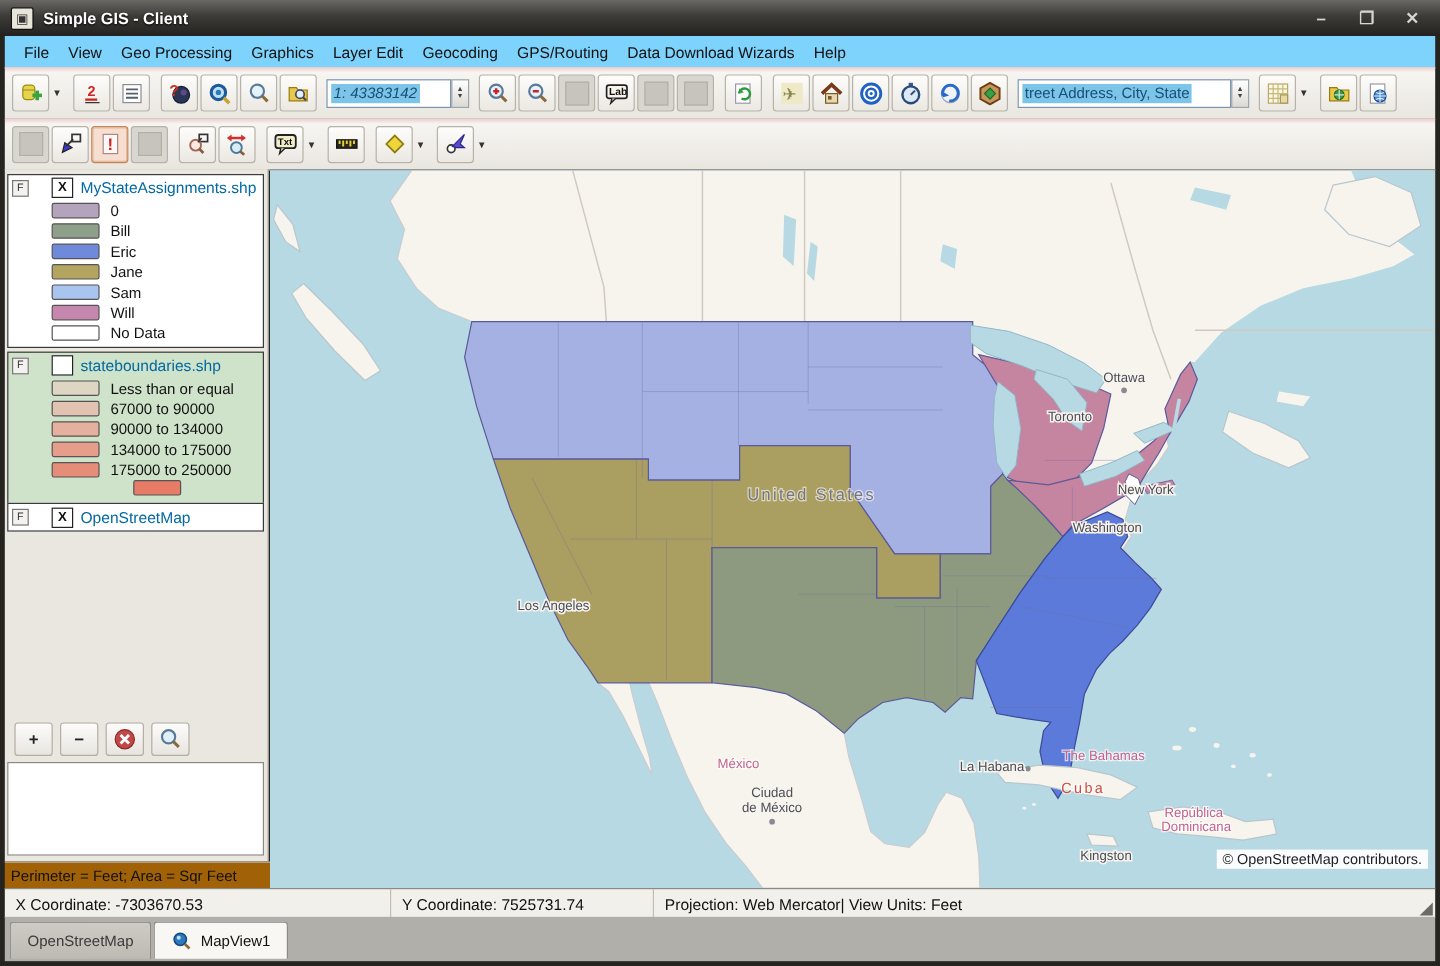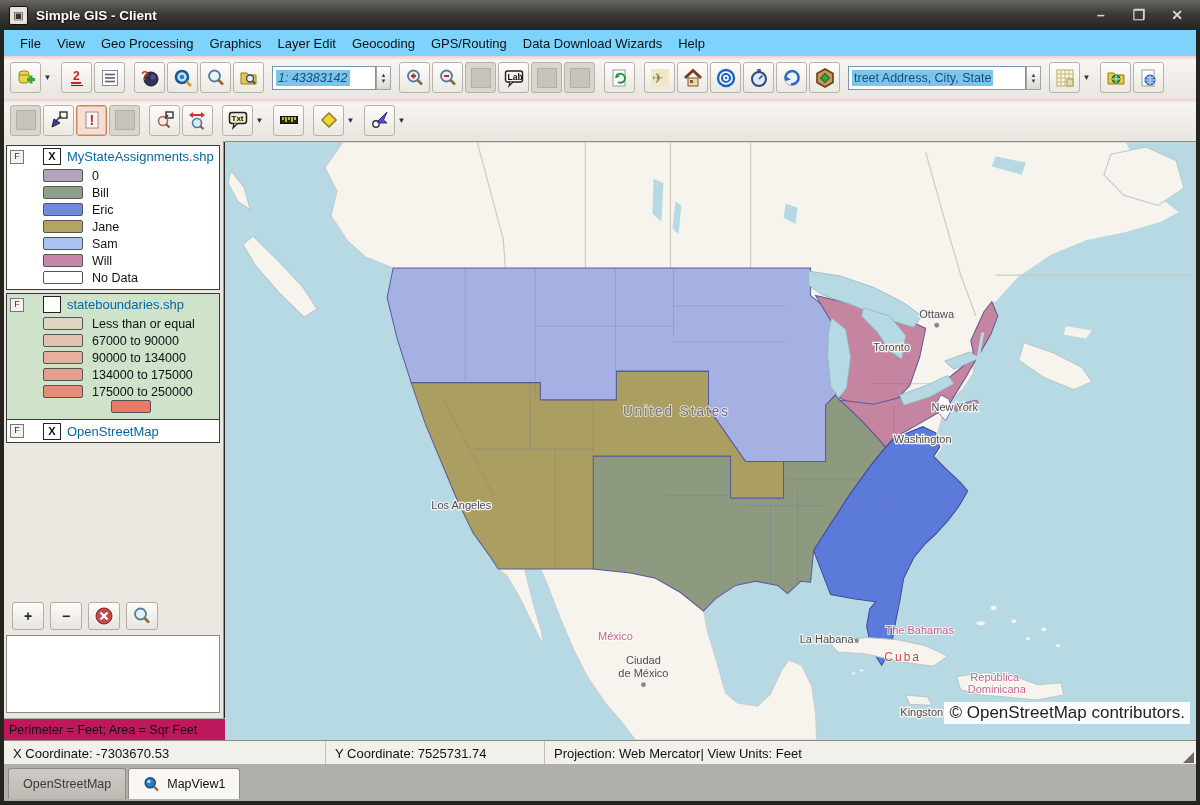--- a/index.html
+++ b/index.html
@@ -34,25 +34,25 @@
   .sec-hdr{display:flex;align-items:center;height:21px;padding-left:3px;gap:6px;}
   .expander{width:12px;height:12px;border:1px solid #777;background:#f4f2ee;font-size:9px;line-height:11px;text-align:center;color:#333;flex:0 0 auto;cursor:pointer;}
   .chk{width:16px;height:15px;border:1.6px solid #222;background:#fff;font-size:11px;font-weight:bold;text-align:center;line-height:14px;color:#111;margin-left:13px;flex:0 0 auto;cursor:pointer;}
   .sec-name{font-size:13px;color:#0369a1;white-space:nowrap;}
   .leg-row{display:flex;align-items:center;height:17px;padding-left:36px;gap:9px;}
   .swatch{width:40px;height:13px;border:1px solid #555;border-radius:2px;flex:0 0 auto;box-sizing:border-box;}
   .leg-label{font-size:12.5px;color:#111;white-space:nowrap;}
   .panel-btns{position:absolute;left:2px;top:458px;width:214px;height:34px;display:flex;align-items:center;gap:6px;padding-left:6px;box-sizing:border-box;}
   .pbtn{width:30px;height:26px;border:1px solid #b3afa8;border-radius:3px;background:linear-gradient(#fdfcfa,#e8e5df);display:flex;align-items:center;justify-content:center;font-size:14px;font-weight:bold;color:#222;cursor:pointer;}
   .whitebox{position:absolute;left:2px;top:494px;width:214px;height:78px;background:#fff;border:1px solid #8d8a84;box-sizing:border-box;}
-  .perimeterbar{position:absolute;left:4px;top:718px;width:254px;height:22px;background:#be185d;border-top:1px solid #b2aea7;border-right:1px solid #98948d;font-size:12.5px;color:#111;display:flex;align-items:center;padding-left:5px;box-sizing:border-box;}
+  .perimeterbar{position:absolute;left:4px;top:718px;width:254px;height:22px;background:#a16207;border-top:1px solid #b2aea7;border-right:1px solid #98948d;font-size:12.5px;color:#111;display:flex;align-items:center;padding-left:5px;box-sizing:border-box;}
   
   .map{position:absolute;left:225px;top:141px;width:971px;height:599px;background:#b7d9e3;border-top:1px solid #8d8a84;box-sizing:border-box;}
   .map svg{width:100%;height:100%;display:block;}
-  .attribution{position:absolute;right:6px;bottom:16px;background:rgba(255,255,255,.92);font-size:17px;color:#222;padding:1px 5px;}
+  .attribution{position:absolute;right:6px;bottom:16px;background:rgba(255,255,255,.92);font-size:12px;color:#222;padding:1px 5px;}
   .lbl-city{fill:#4c4c58;font-size:11px;paint-order:stroke;stroke:#f7f4ee;stroke-width:2.5px;}
   .lbl-country{fill:#75757e;font-size:13.5px;letter-spacing:2px;paint-order:stroke;stroke:rgba(255,255,255,.6);stroke-width:2px;}
   .lbl-pink{fill:#c2638c;font-size:11px;paint-order:stroke;stroke:rgba(255,255,255,.7);stroke-width:2px;}
   .lbl-red{fill:#cc4a3f;font-size:12px;letter-spacing:2px;paint-order:stroke;stroke:rgba(255,255,255,.6);stroke-width:2px;}
   
   .statusbar{position:absolute;left:4px;right:4px;top:740px;height:24px;background:#f2f0eb;border-top:1px solid #8d8a84;display:flex;align-items:center;font-size:13px;color:#111;}
   .status-cell{height:100%;display:flex;align-items:center;padding-left:9px;box-sizing:border-box;}
   .status-cell+.status-cell{border-left:1px solid #c2beb6;margin-left:41px;}
   .grip{margin-left:auto;width:0;height:0;border-left:11px solid transparent;border-bottom:11px solid #6e6b65;margin-right:2px;margin-top:8px;}
   

